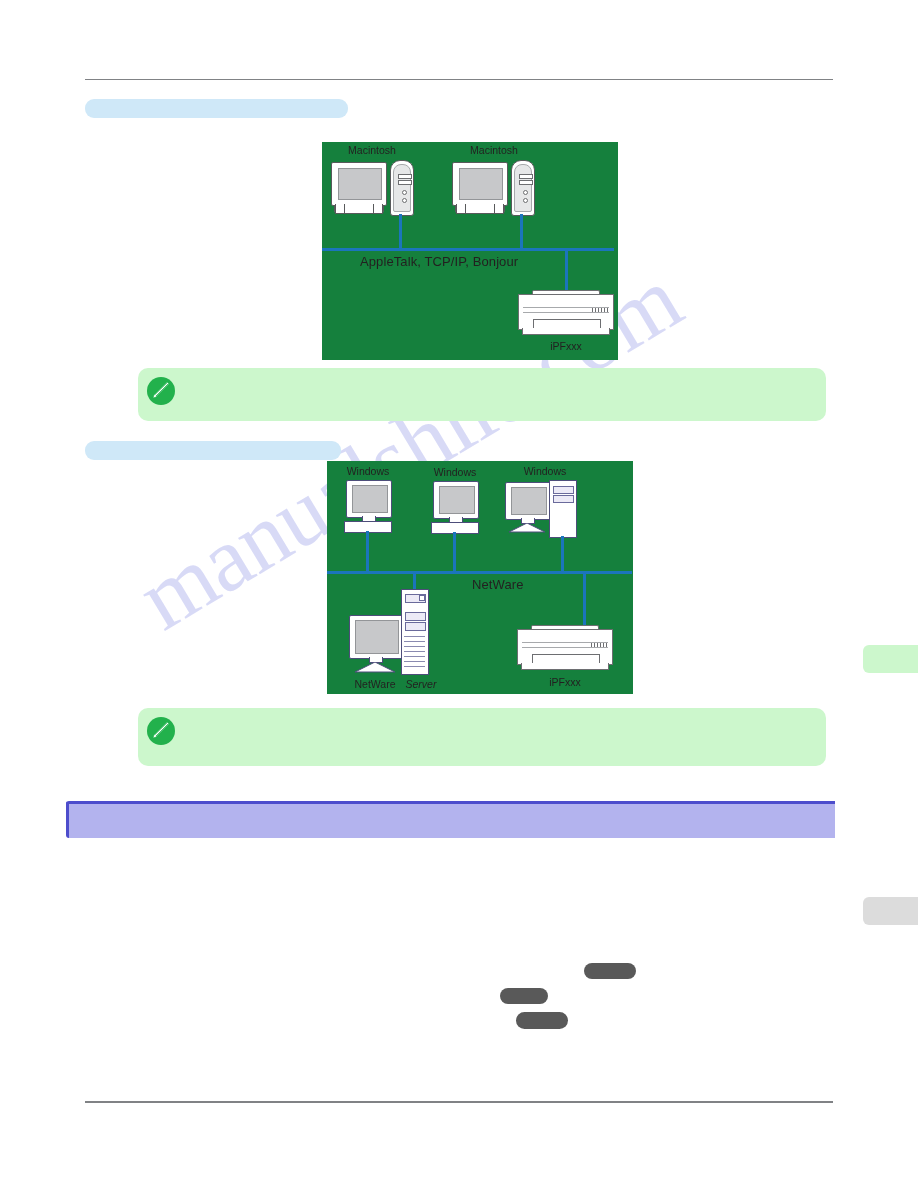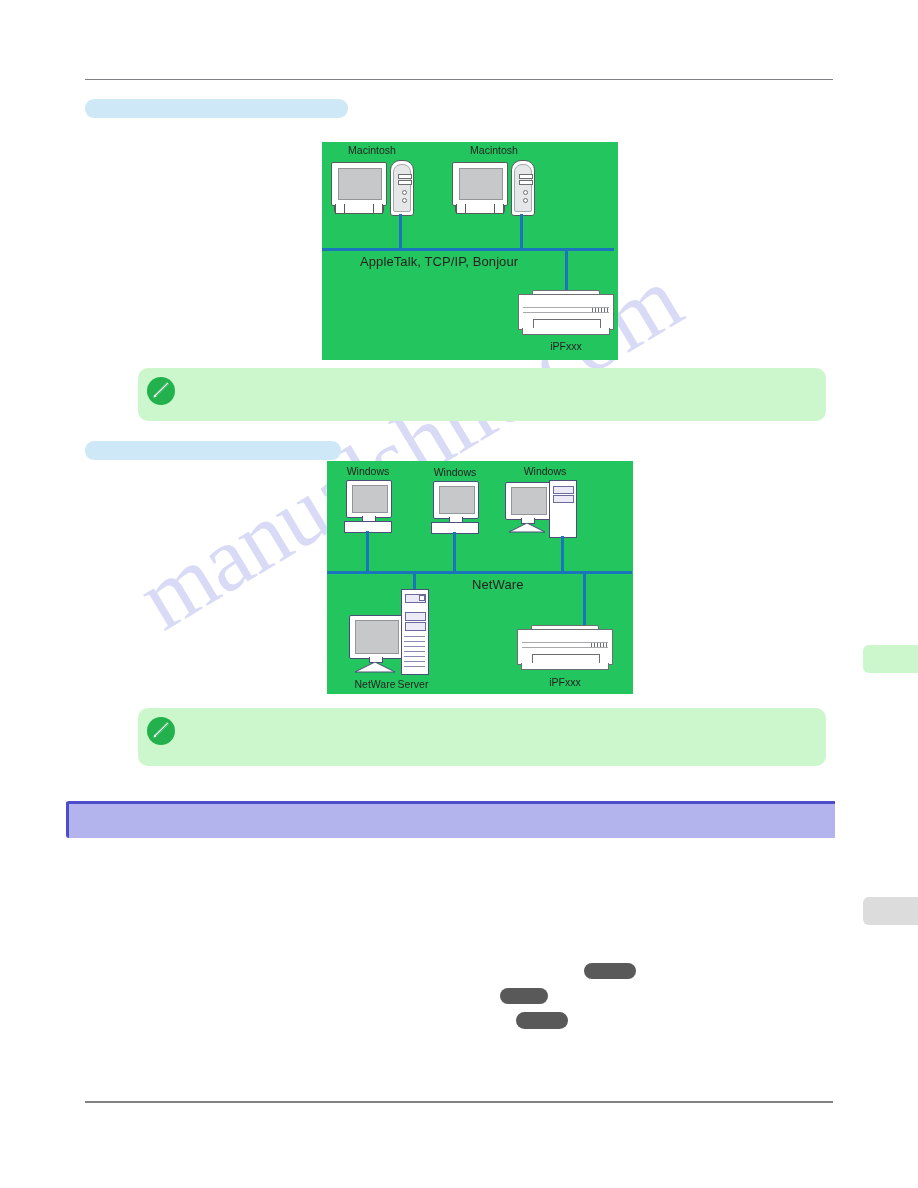--- a/index.html
+++ b/index.html
@@ -33,21 +33,21 @@
     height: 19px;
     background: #cfe8f8;
     border-radius: 9px;
   }
   .section-bar.b1 { left: 85px; top: 99px;  width: 263px; }
   .section-bar.b2 { left: 85px; top: 441px; width: 256px; }
 
   
   .diagram {
     position: absolute;
-    background: #22c55e;
+    background: #15803d;
   }
   .diagram-1 { left: 322px; top: 142px; width: 296px; height: 218px; }
   .diagram-2 { left: 327px; top: 461px; width: 306px; height: 233px; }
 
   .net-label {
     position: absolute;
     font-size: 13px;
     color: #231f20;
     white-space: nowrap;
     letter-spacing: 0.1px;
@@ -530,21 +530,21 @@
     <div class="vent" style="top:46px;"></div>
     <div class="vent" style="top:51px;"></div>
     <div class="vent" style="top:56px;"></div>
     <div class="vent" style="top:61px;"></div>
     <div class="vent" style="top:66px;"></div>
     <div class="vent" style="top:71px;"></div>
     <div class="vent" style="top:76px;"></div>
   </div>
 
   <div class="dev-label" style="left:10px; top:217px; width:76px;">NetWare</div>
-  <div class="dev-label" style="left:48px; top:217px; width:76px;">Server</div>
+  <div class="dev-label" style="left:56px; top:217px; width:76px;font-style:italic;">Server</div>
 
   <div class="drop" style="left:256px; top:110px; height:57px;"></div>
 
   <div class="printer" style="left:190px; top:164px;">
     <div class="top-lid"></div>
     <div class="shell">
       <div class="band l1"></div>
       <div class="band l2"></div>
       <div class="panel-marks"></div>
       <div class="tray"></div>

